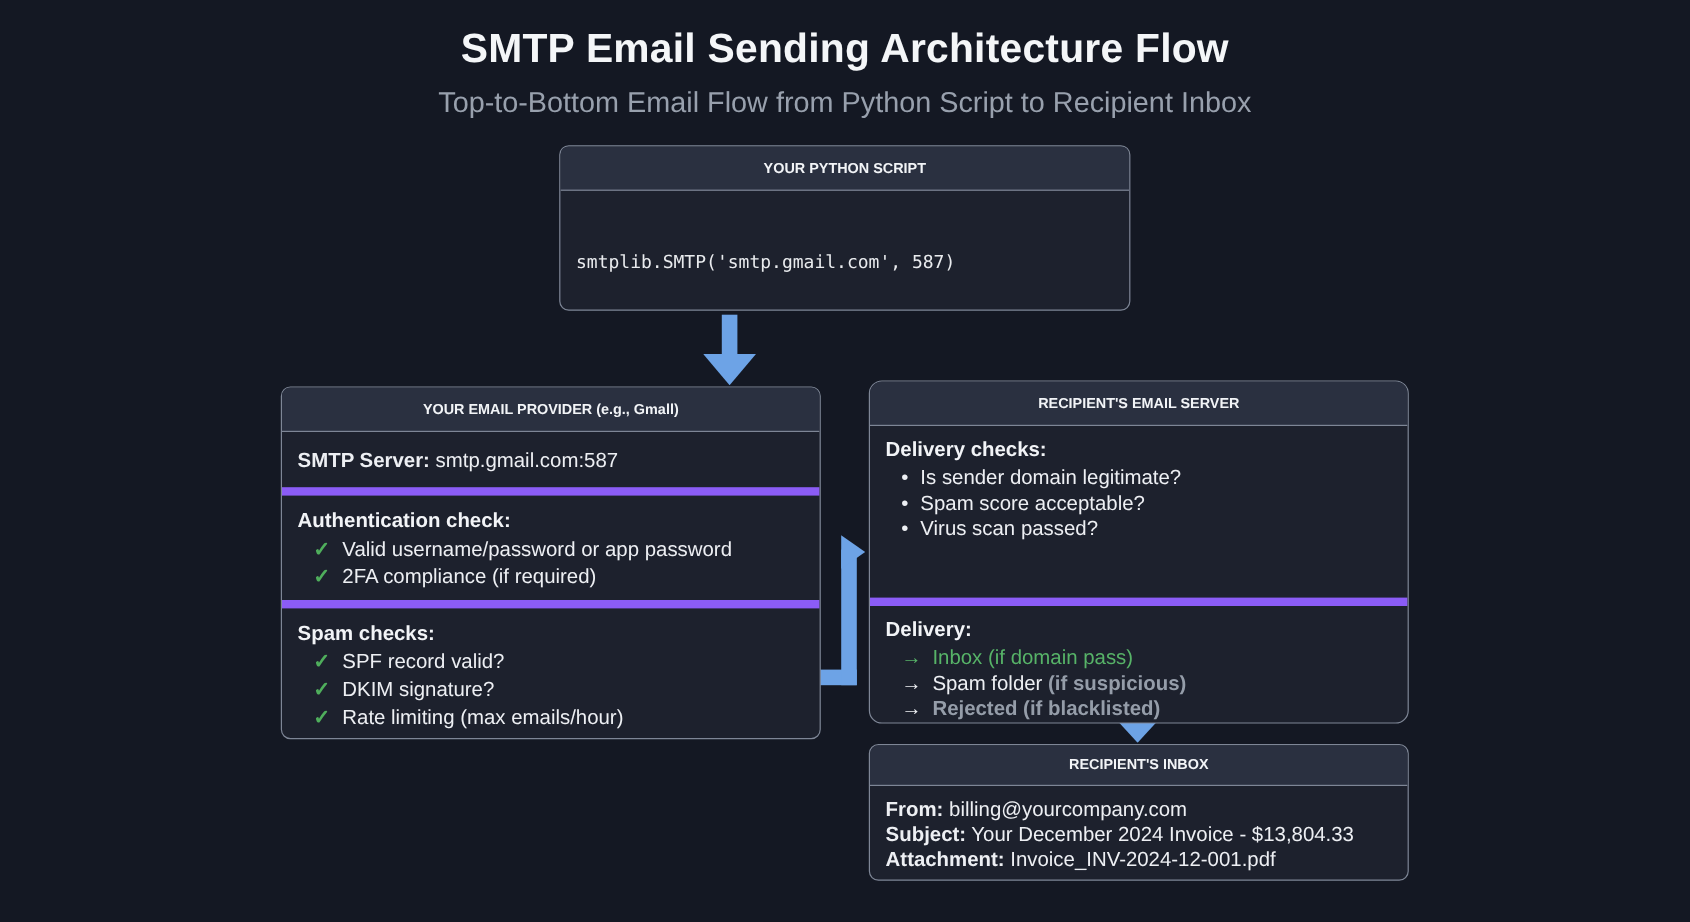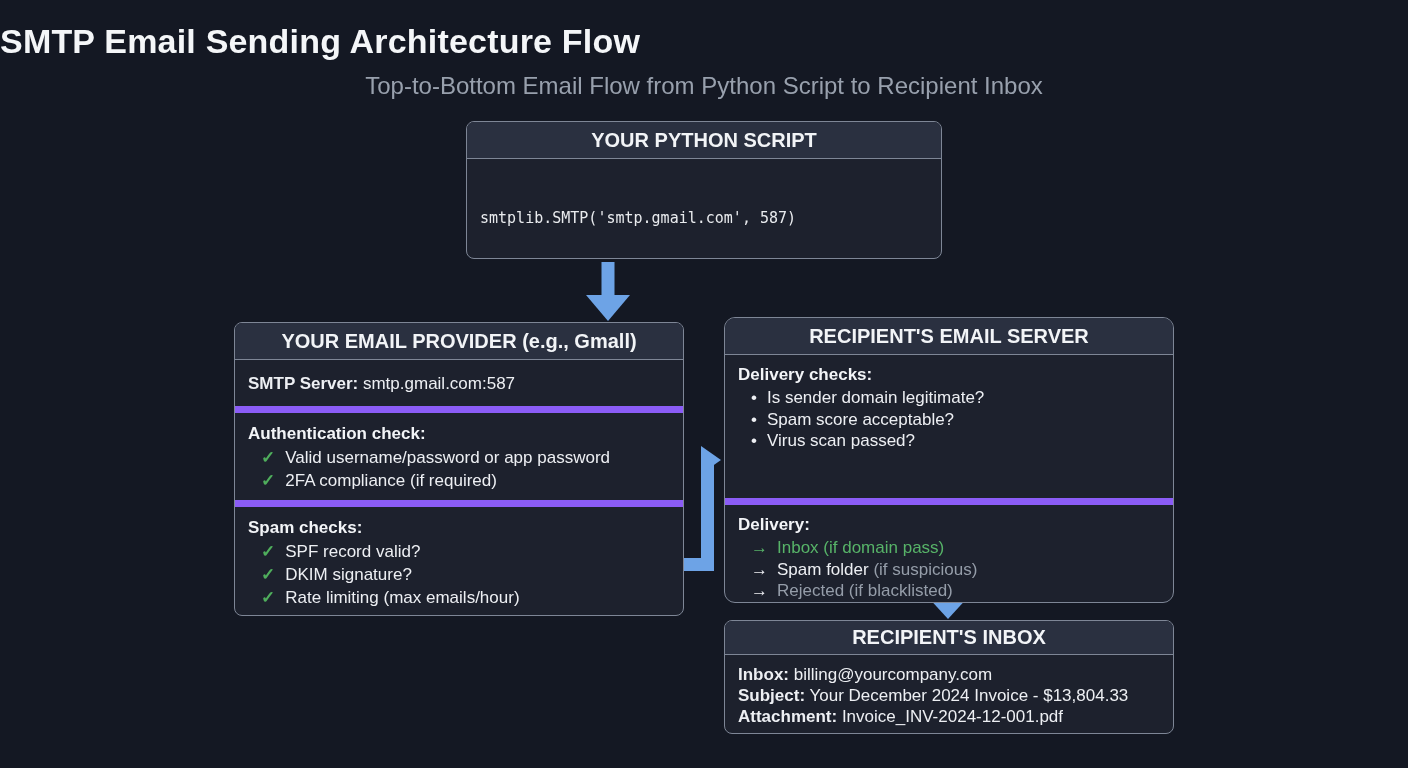--- a/index.html
+++ b/index.html
@@ -1,36 +1,36 @@
 <!DOCTYPE html>
 <html><head>
 <meta charset="utf-8">
 <style>
   html,body{margin:0;padding:0;background:#141823;}
   .stage{position:relative;width:1408px;height:768px;background:#141823;
          font-family:"Liberation Sans",sans-serif;color:#edeff3;overflow:hidden;}
 
-  .page-title{position:absolute;top:22px;left:0;width:100%;
+  .page-title{position:absolute;top:22px;left:0;width:100%;text-align:center;
               font-size:34px;font-weight:700;color:#f4f6f8;margin:0;letter-spacing:.2px;}
   .page-subtitle{position:absolute;top:72px;left:0;width:100%;text-align:center;
               font-size:24px;font-weight:400;color:#98a0ad;margin:0;}
 
   .box{position:absolute;border:1px solid #7e8696;border-radius:8px;background:#1d212d;
        overflow:hidden;box-sizing:border-box;}
   .box-header{height:36px;line-height:36px;text-align:center;background:#2a3040;
-       border-bottom:1px solid #7e8696;font-size:20px;font-weight:700;color:#f2f4f7;}
+       border-bottom:1px solid #7e8696;font-size:12px;font-weight:700;color:#f2f4f7;}
   .sec{box-sizing:border-box;padding:9px 13px;}
   .sec + .sec{border-top:7px solid #8b5cf6;}
   .sec-title{font-size:17px;font-weight:700;color:#f2f4f7;line-height:24px;}
   .row-line{font-size:17px;line-height:23px;color:#edeff3;}
   .indent{padding-left:13px;}
   .check{color:#4fae5c;font-weight:700;margin-right:10px;font-size:17px;}
   .bullet{margin-right:10px;font-size:17px;}
   .arrow-glyph{margin-right:9px;font-size:17px;}
-  .muted{color:#959da9;}
+  .muted{color:#959da9;font-weight:bold;}
   .green, .green .arrow-glyph{color:#57b368;}
 
   
   #python-box{left:466px;top:121px;width:476px;height:138px;}
   .code-body{padding:9px 13px;font-family:"DejaVu Sans Mono",monospace;
              font-size:15px;line-height:20px;color:#e9ebee;white-space:pre;}
   .comment{color:#8d95a2;}
 
   
   #provider-box{left:234px;top:322px;width:450px;height:294px;}
@@ -125,19 +125,19 @@
       <div class="sec-title">Delivery:</div>
       <div class="row-line indent green"><span class="arrow-glyph">→</span><span>Inbox</span><span> (if domain pass)</span></div>
       <div class="row-line indent"><span class="arrow-glyph">→</span><span>Spam folder</span><span class="muted"> (if suspicious)</span></div>
       <div class="row-line indent"><span class="arrow-glyph">→</span><span class="muted">Rejected</span><span class="muted"> (if blacklisted)</span></div>
     </div>
   </div>
 
   <div class="box" id="inbox-box">
     <div class="box-header">RECIPIENT'S INBOX</div>
     <div id="inbox-body">
-      <div class="row-line"><span class="inline-label">Inbox:</span><span> billing@yourcompany.com</span></div>
+      <div class="row-line"><span class="inline-label">From:</span><span> billing@yourcompany.com</span></div>
       <div class="row-line"><span class="inline-label">Subject:</span><span> Your December 2024 Invoice - $13,804.33</span></div>
       <div class="row-line"><span class="inline-label">Attachment:</span><span> Invoice_INV-2024-12-001.pdf</span></div>
     </div>
   </div>
 
 </div>
 
 </body></html>

